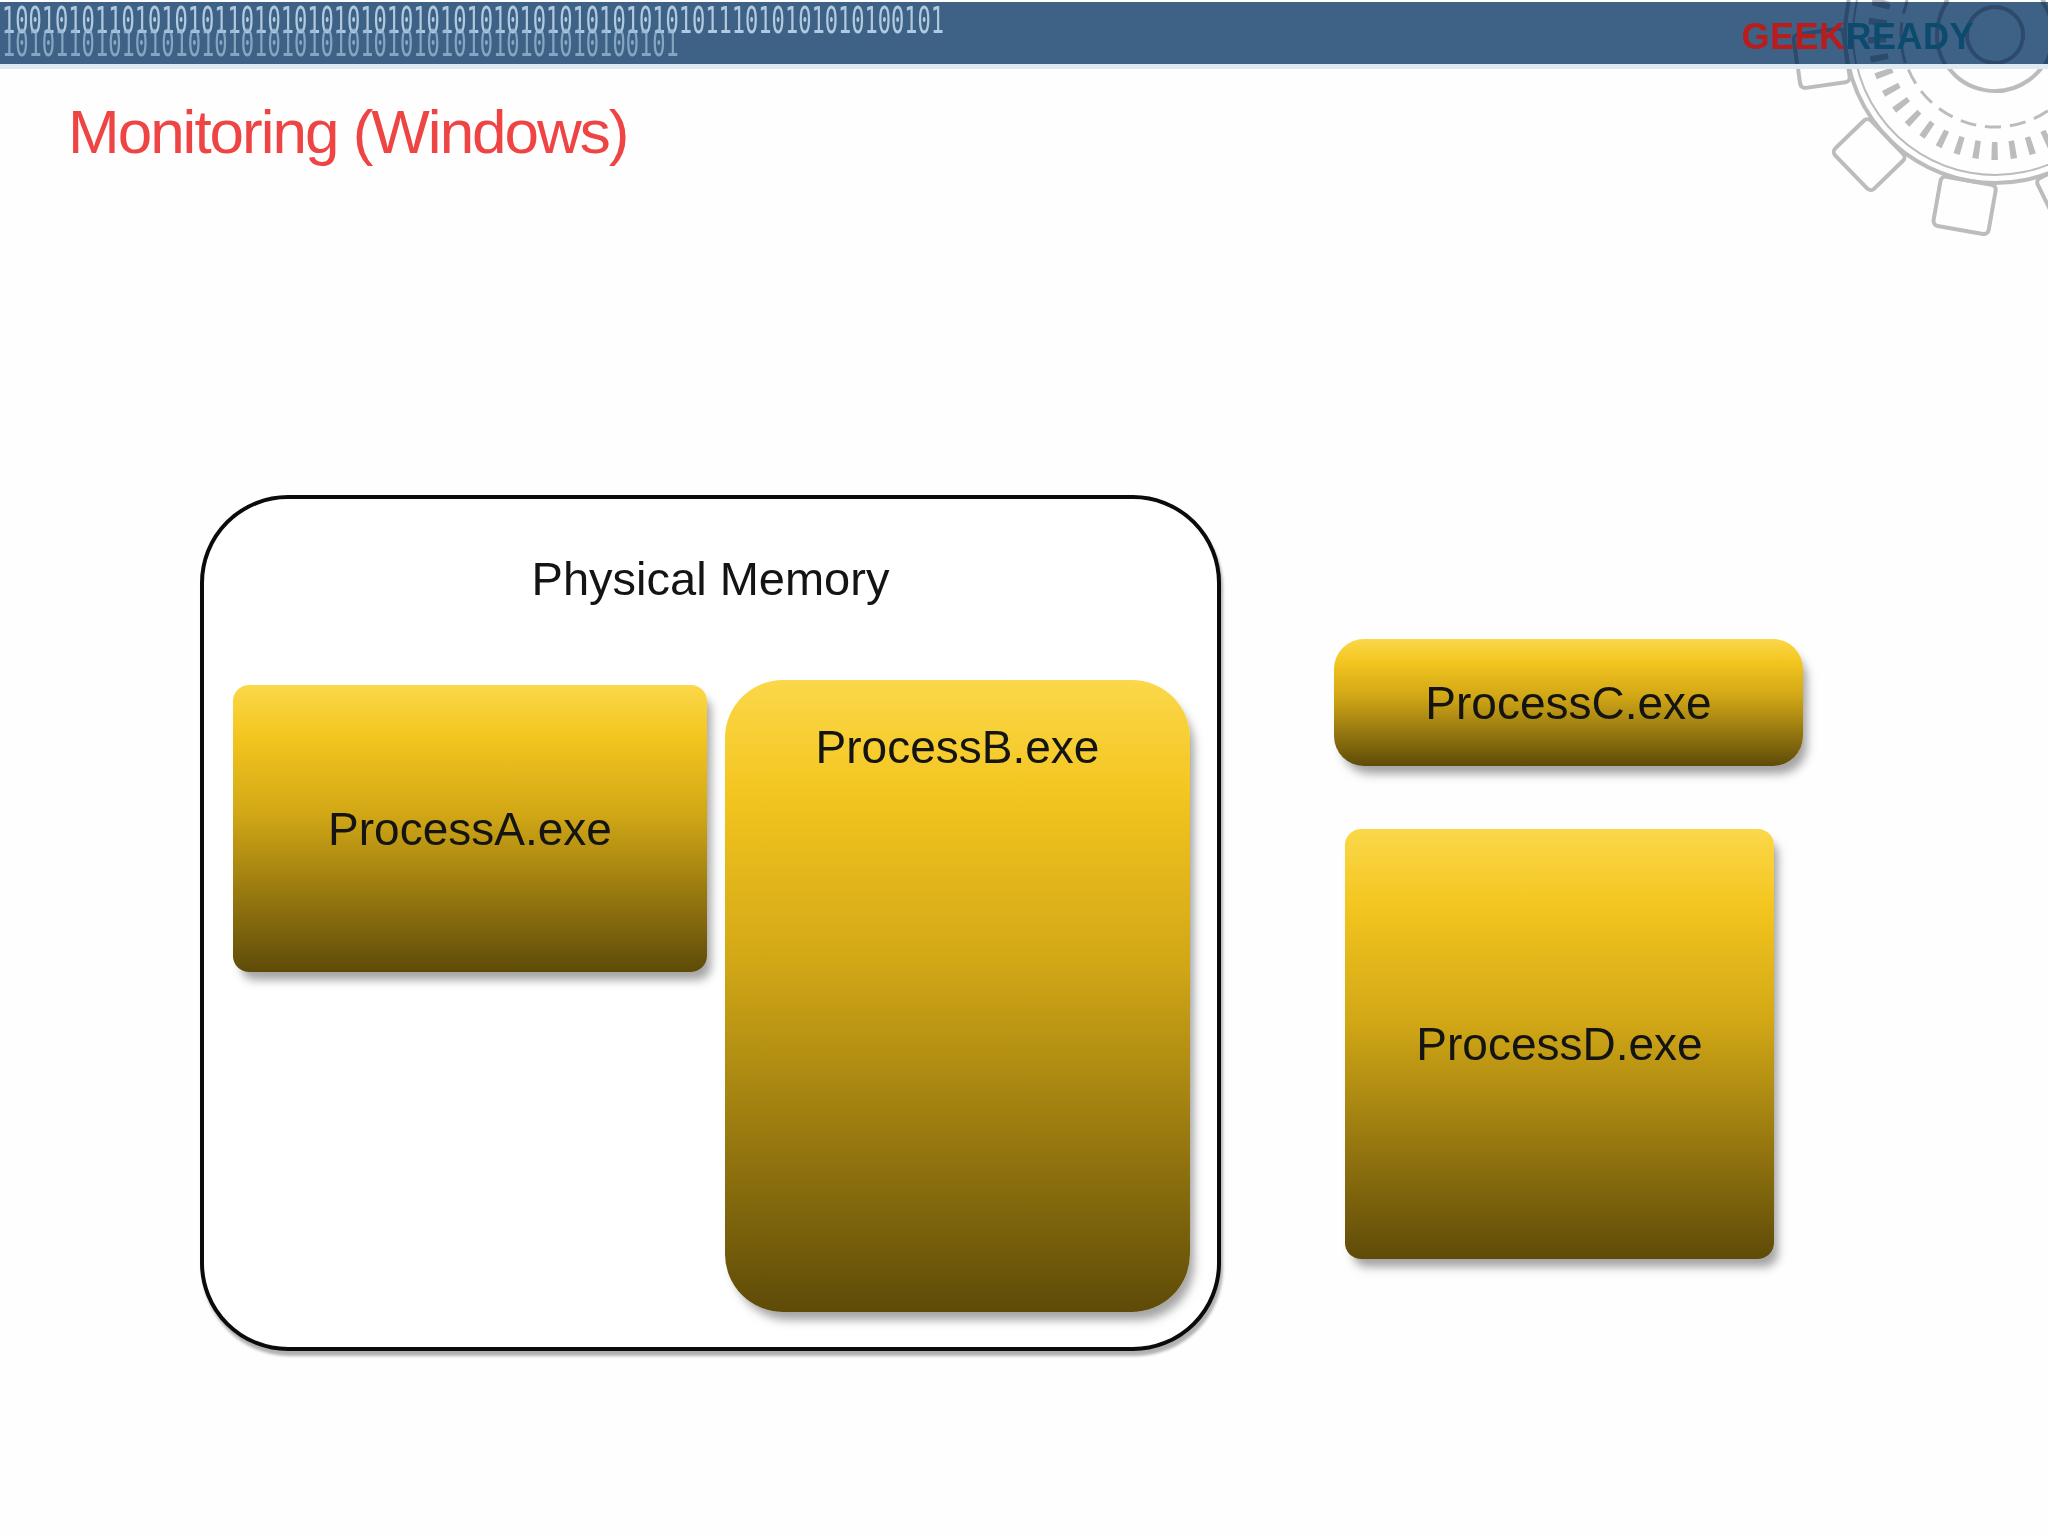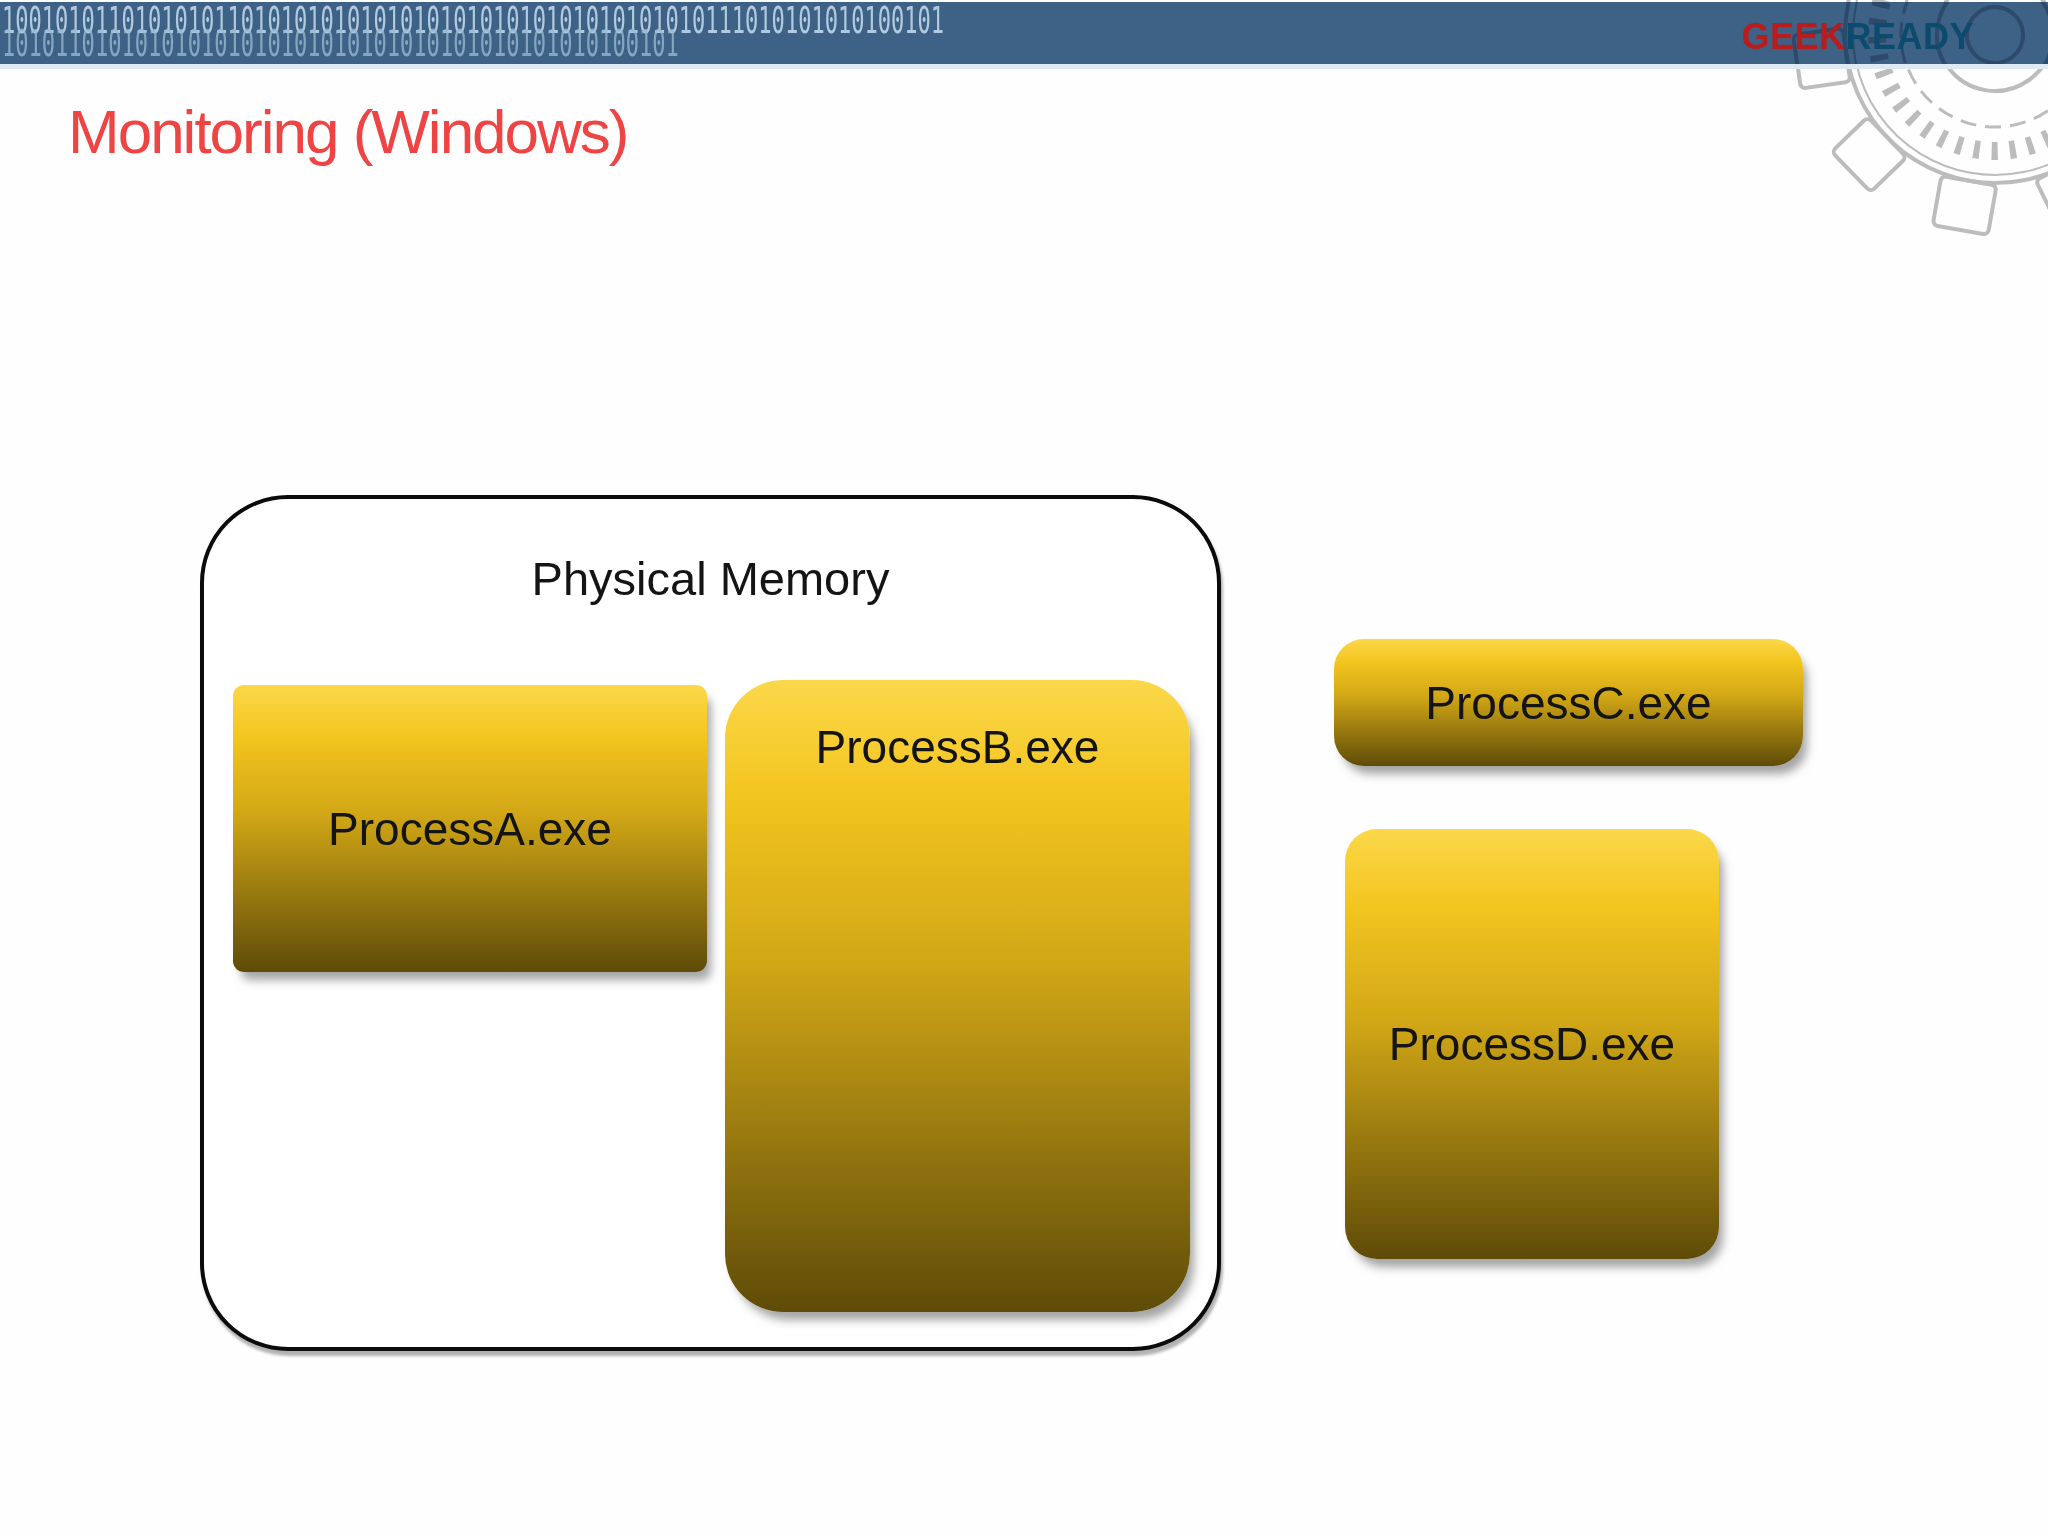--- a/index.html
+++ b/index.html
@@ -52,26 +52,26 @@
   }
 
   
   .gold-box{
     position:absolute;
     background:linear-gradient(180deg,#fbd84a 0%,#f3c51f 18%,#d1a716 45%,#93750f 75%,#5e4b08 100%);
     box-shadow:6px 10px 10px -2px rgba(90,90,90,0.55);
     color:#141414;font-size:46px;
     display:flex;align-items:center;justify-content:center;text-align:center;
   }
-  .box-a{left:29px;top:186px;width:474px;height:287px;border-radius:11px;}
+  .box-a{left:29px;top:186px;width:474px;height:287px;border-radius:16px;}
   .box-b{left:521px;top:181px;width:465px;height:620px;border-radius:58px;
          align-items:flex-start;padding-top:12px;}
   .box-b .lbl{margin-top:28px;}
   .box-c{left:1334px;top:639px;width:469px;height:127px;border-radius:30px;z-index:2;}
-  .box-d{left:1345px;top:829px;width:374px;height:430px;border-radius:32px;z-index:2;}
+  .box-d{left:1345px;top:829px;width:429px;height:430px;border-radius:16px;z-index:2;}
 </style>
 </head>
 <body>
 
 <div class="slide">
 
   <svg width="0" height="0" style="position:absolute" aria-hidden="true">
     <defs>
       <g id="gear-shape" fill="none" stroke-linejoin="round">
         <g stroke-width="4">

